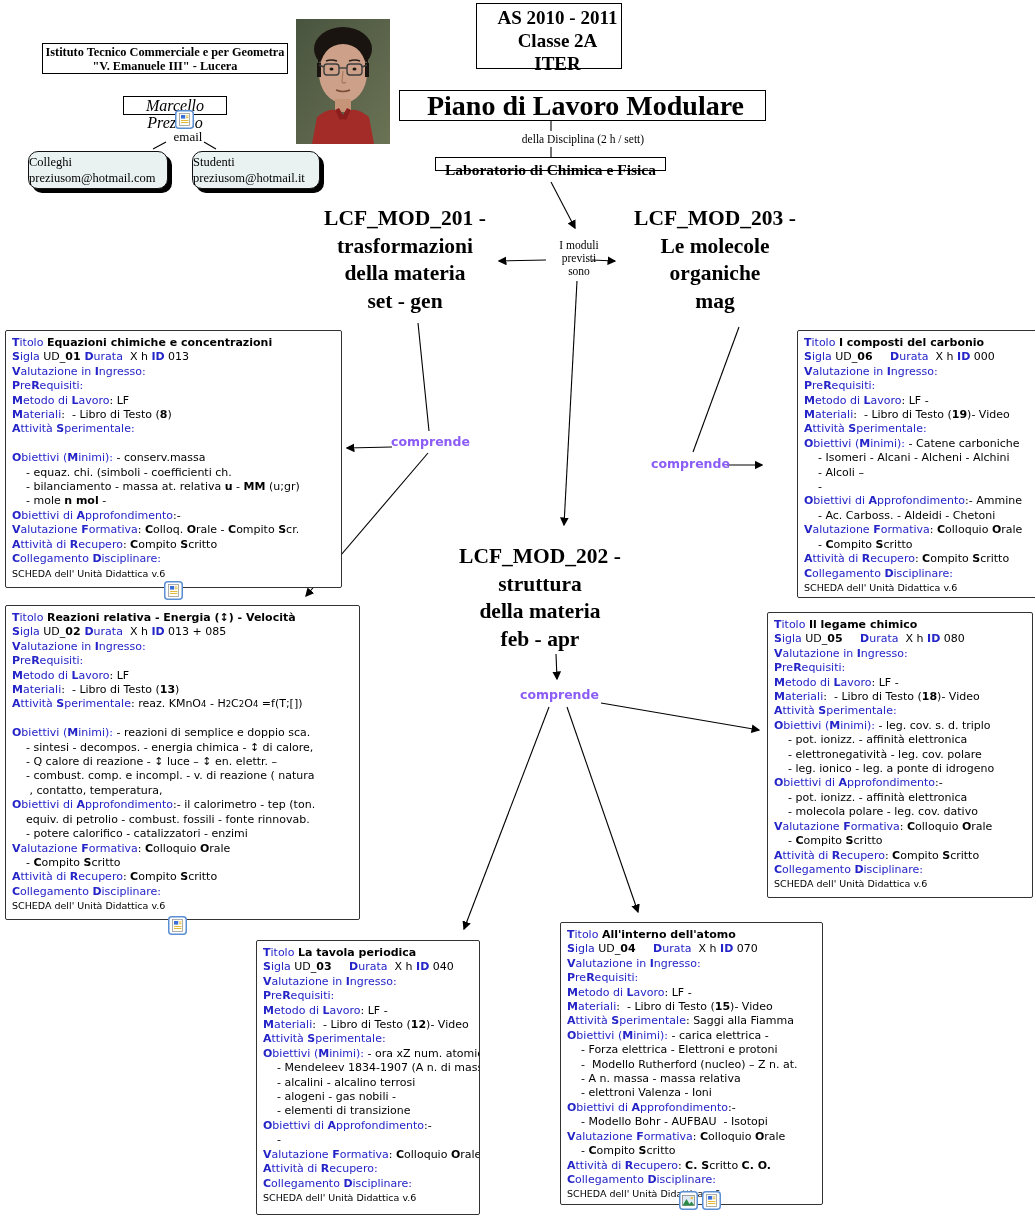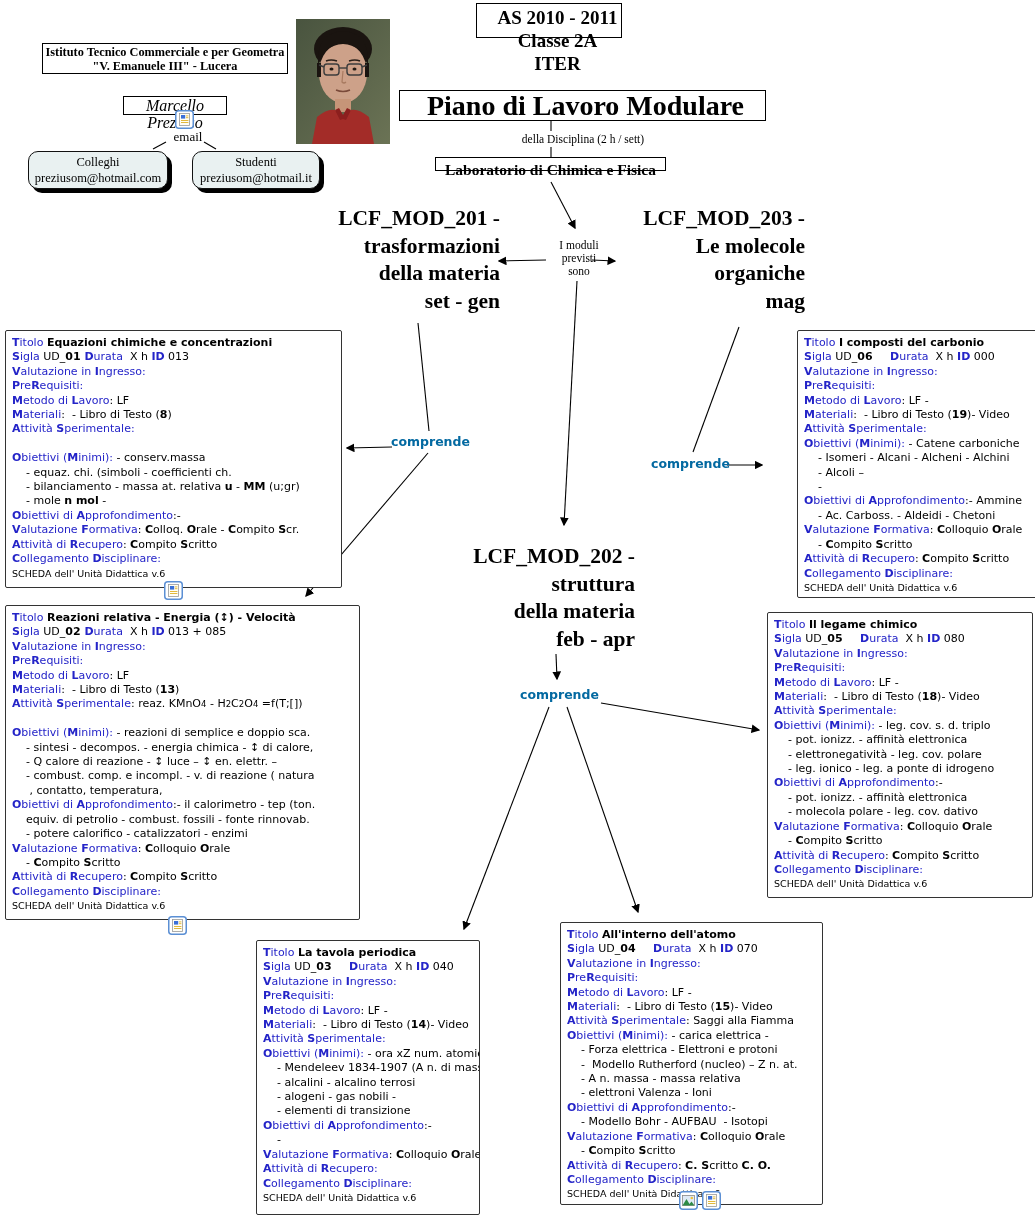--- a/index.html
+++ b/index.html
@@ -9,45 +9,45 @@
   .box{position:absolute;border:1px solid #000;background:#fff;box-sizing:border-box;z-index:2;}
 
   #institute-box{left:42px;top:43px;width:246px;height:31px;text-align:center;
     font-family:"Liberation Serif",serif;font-weight:bold;font-size:12.3px;line-height:14px;padding-top:1px;}
   #author-box{left:123px;top:96px;width:104px;height:19px;text-align:center;
     font-family:"Liberation Serif",serif;font-style:italic;font-size:16px;line-height:17px;}
   #email-label{position:absolute;left:160px;top:129px;width:56px;text-align:center;
     font-family:"Liberation Serif",serif;font-size:13px;z-index:2;}
 
   .contact{position:absolute;border:1px solid #111;border-radius:10px;background:#e9f1f1;
-    box-shadow:4px 4px 0 #000;text-align:center;font-family:"Liberation Serif",serif;
+    box-shadow:4px 4px 0 #000;font-family:"Liberation Serif",serif;
     font-size:12.5px;line-height:16px;padding-top:2px;box-sizing:border-box;z-index:2;}
   #colleghi-box{left:28px;top:151px;width:140px;height:38px;}
   #studenti-box{left:192px;top:151px;width:128px;height:38px;}
 
   #photo{position:absolute;left:296px;top:19px;width:94px;height:125px;z-index:2;}
 
-  #as-box{left:476px;top:3px;width:146px;height:35px;text-align:center;
+  #as-box{left:476px;top:3px;width:146px;height:66px;text-align:center;
     font-family:"Liberation Serif",serif;font-weight:bold;font-size:19px;line-height:23px;padding-top:2px;padding-left:17px;}
   #piano-box{left:399px;top:90px;width:367px;height:31px;text-align:center;
     font-family:"Liberation Serif",serif;font-weight:bold;font-size:28px;line-height:29px;padding-left:6px;}
   #subtitle{position:absolute;left:500px;top:133px;width:166px;text-align:center;
     font-family:"Liberation Serif",serif;font-size:11.5px;z-index:2;}
   #lab-box{left:435px;top:157px;width:231px;height:14px;text-align:center;
     font-family:"Liberation Serif",serif;font-weight:bold;font-size:15.5px;line-height:24px;}
   #modules-connector{position:absolute;left:548px;top:239px;width:62px;text-align:center;
     font-family:"Liberation Serif",serif;font-size:11.5px;line-height:13px;z-index:2;}
 
-  .module-title{position:absolute;text-align:right;font-family:"Liberation Serif",serif;
+  .module-title{position:absolute;text-align:center;font-family:"Liberation Serif",serif;
     font-weight:bold;font-size:21.5px;line-height:27.5px;z-index:2;}
   #mod201{left:310px;top:205px;width:190px;}
   #mod203{left:625px;top:205px;width:180px;}
   #mod202{left:445px;top:543px;width:190px;}
 
-  .comprende{position:absolute;font-weight:bold;font-size:12.5px;z-index:3;color:#0369a1;}
+  .comprende{position:absolute;font-weight:bold;font-size:12.5px;z-index:3;color:#8b5cf6;}
   #comprende-1{left:391px;top:434px;}
   #comprende-2{left:651px;top:456px;}
   #comprende-3{left:520px;top:687px;}
 
   .ud-card{position:absolute;border:1px solid #333;border-radius:2px;background:#fff;
     padding:5px 6px;font-size:11px;line-height:14.4px;color:#000;z-index:2;overflow:hidden;box-sizing:border-box;}
   #card-ud01{left:5px;top:330px;width:337px;height:258px;}
   #card-ud02{left:5px;top:605px;width:355px;height:315px;}
   #card-ud06{left:772px;top:330px;width:260px;height:268px;margin-left:25px;}
   #card-ud05{left:767px;top:612px;width:266px;height:286px;}
@@ -291,21 +291,21 @@
       <div class="ln"><span class="B">A</span><span class="b">ttività di </span><span class="B">R</span><span class="b">ecupero</span><span class="k">: </span><span class="K">C</span><span class="k">ompito </span><span class="K">S</span><span class="k">critto</span></div>
       <div class="ln"><span class="B">C</span><span class="b">ollegamento </span><span class="B">D</span><span class="b">isciplinare:</span></div>
       <div class="ln"><span class="s">SCHEDA dell' Unità Didattica v.6</span></div>
     </div>
   <div class="ud-card" id="card-ud03">
       <div class="ln"><span class="B">T</span><span class="b">itolo </span><span class="K">La tavola periodica</span></div>
       <div class="ln"><span class="B">S</span><span class="b">igla </span><span class="k">UD_</span><span class="K">03</span><span class="k">     </span><span class="B">D</span><span class="b">urata</span><span class="k">  X h </span><span class="B">ID</span><span class="k"> 040</span></div>
       <div class="ln"><span class="B">V</span><span class="b">alutazione in </span><span class="B">I</span><span class="b">ngresso:</span></div>
       <div class="ln"><span class="B">P</span><span class="b">re</span><span class="B">R</span><span class="b">equisiti:</span></div>
       <div class="ln"><span class="B">M</span><span class="b">etodo di </span><span class="B">L</span><span class="b">avoro</span><span class="k">: LF -</span></div>
-      <div class="ln"><span class="B">M</span><span class="b">ateriali</span><span class="k">:  - Libro di Testo (</span><span class="K">14</span><span class="k">)- Video</span></div>
+      <div class="ln"><span class="B">M</span><span class="b">ateriali</span><span class="k">:  - Libro di Testo (</span><span class="K">12</span><span class="k">)- Video</span></div>
       <div class="ln"><span class="B">A</span><span class="b">ttività </span><span class="B">S</span><span class="b">perimentale:</span></div>
       <div class="ln"><span class="B">O</span><span class="b">biettivi (</span><span class="B">M</span><span class="b">inimi</span><span class="b">):</span><span class="k"> - ora xZ num. atomico</span></div>
       <div class="ln"><span class="k">    - Mendeleev 1834-1907 (A n. di massa)</span></div>
       <div class="ln"><span class="k">    - alcalini - alcalino terrosi</span></div>
       <div class="ln"><span class="k">    - alogeni - gas nobili -</span></div>
       <div class="ln"><span class="k">    - elementi di transizione</span></div>
       <div class="ln"><span class="B">O</span><span class="b">biettivi di </span><span class="B">A</span><span class="b">pprofondimento</span><span class="k">:-</span></div>
       <div class="ln"><span class="k">    -</span></div>
       <div class="ln"><span class="B">V</span><span class="b">alutazione </span><span class="B">F</span><span class="b">ormativa</span><span class="k">: </span><span class="K">C</span><span class="k">olloquio </span><span class="K">O</span><span class="k">rale</span></div>
       <div class="ln"><span class="B">A</span><span class="b">ttività di </span><span class="B">R</span><span class="b">ecupero:</span></div>

